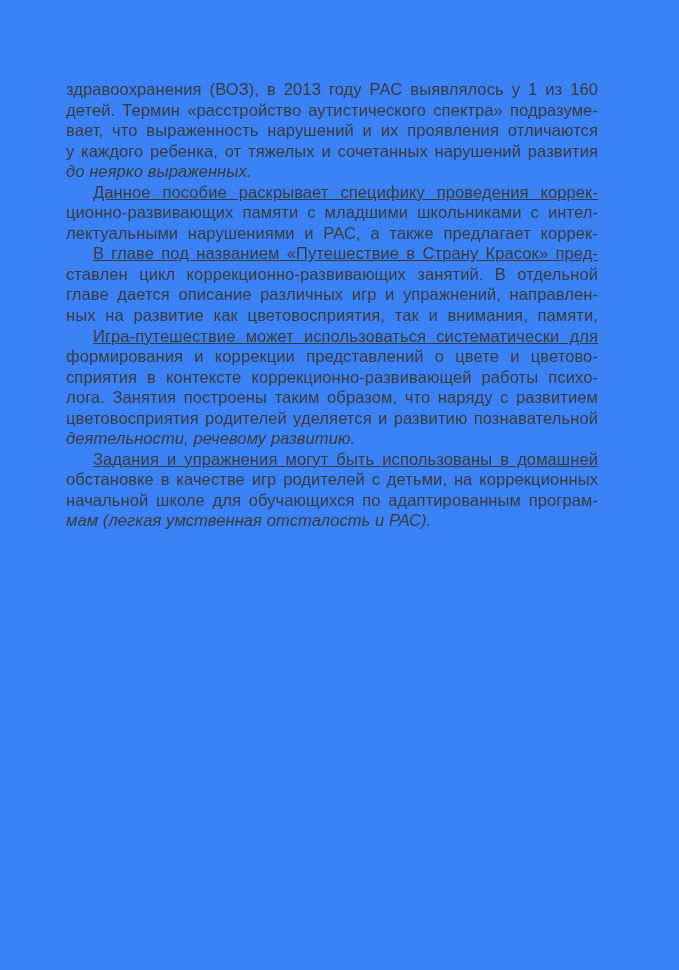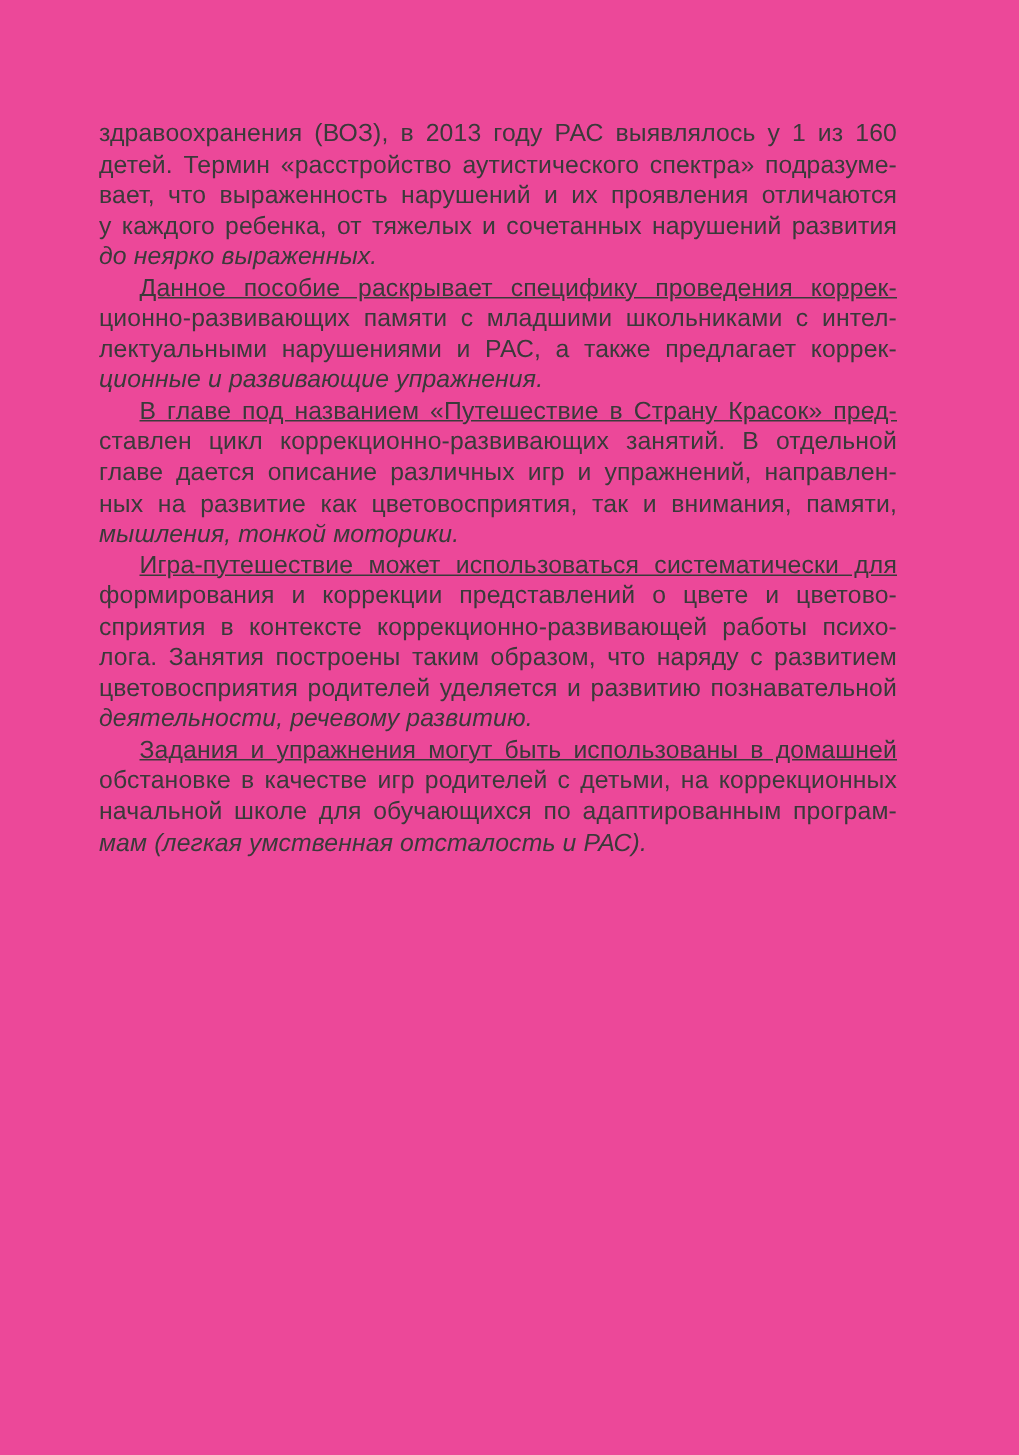--- a/index.html
+++ b/index.html
@@ -7,21 +7,21 @@
     width: 679px;
     height: 970px;
     background: #ffffff;
     overflow: hidden;
     font-family: "Liberation Sans", "DejaVu Sans", sans-serif;
   }
   .page {
     position: relative;
     width: 679px;
     height: 970px;
-    background: #ec4899;
+    background: #3b82f6;
   }
   .text-block {
     position: absolute;
     left: 66px;
     top: 79px;
     width: 532px;
     color: #3a3a3a;
     font-size: 16.5px;
     font-weight: 400;
     letter-spacing: 0.1px;
@@ -56,28 +56,26 @@
         <div class="line">здравоохранения (ВОЗ), в 2013 году РАС выявлялось у 1 из 160</div>
         <div class="line">детей. Термин «расстройство аутистического спектра» подразуме-</div>
         <div class="line">вает, что выраженность нарушений и их проявления отличаются</div>
         <div class="line">у каждого ребенка, от тяжелых и сочетанных нарушений развития</div>
         <div class="line last">до неярко выраженных.</div>
       </div>
       <div class="paragraph">
         <div class="line indent">Данное пособие раскрывает специфику проведения коррек-</div>
         <div class="line">ционно-развивающих памяти с младшими школьниками с интел-</div>
         <div class="line">лектуальными нарушениями и РАС, а также предлагает коррек-</div>
-        <div class="line last">ционные и развивающие упражнения.</div>
       </div>
       <div class="paragraph">
         <div class="line indent">В главе под названием «Путешествие в Страну Красок» пред-</div>
         <div class="line">ставлен цикл коррекционно-развивающих занятий. В отдельной</div>
         <div class="line">главе дается описание различных игр и упражнений, направлен-</div>
         <div class="line">ных на развитие как цветовосприятия, так и внимания, памяти,</div>
-        <div class="line last">мышления, тонкой моторики.</div>
       </div>
       <div class="paragraph">
         <div class="line indent">Игра-путешествие может использоваться систематически для</div>
         <div class="line">формирования и коррекции представлений о цвете и цветово-</div>
         <div class="line">сприятия в контексте коррекционно-развивающей работы психо-</div>
         <div class="line">лога. Занятия построены таким образом, что наряду с развитием</div>
         <div class="line">цветовосприятия родителей уделяется и развитию познавательной</div>
         <div class="line last">деятельности, речевому развитию.</div>
       </div>
       <div class="paragraph">

